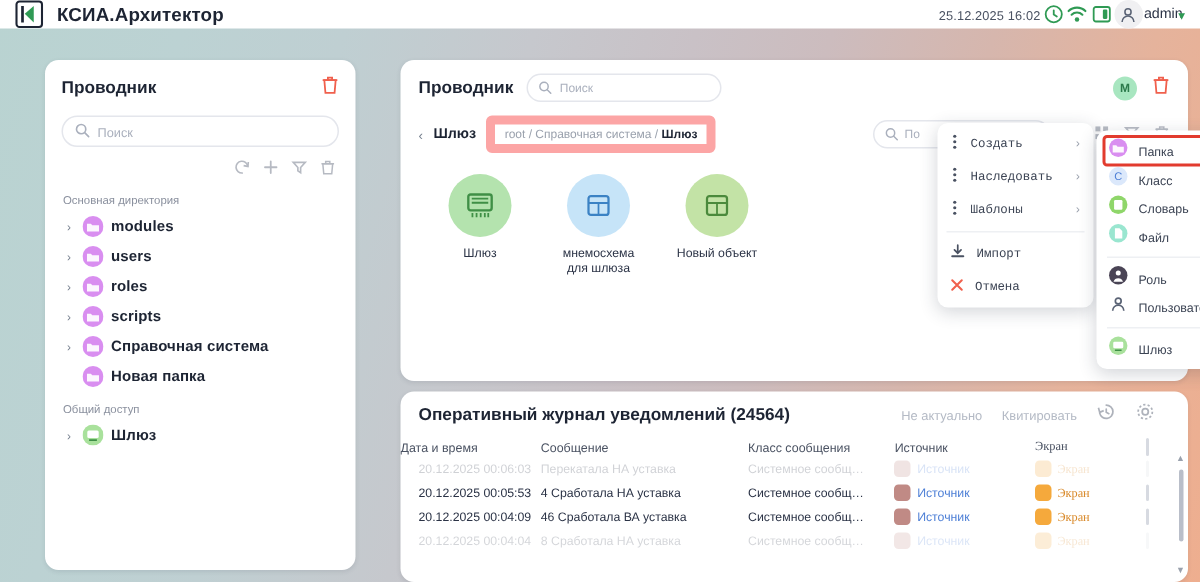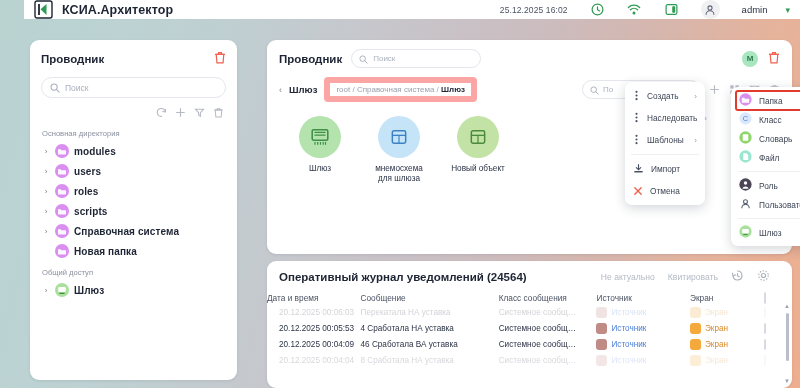--- a/index.html
+++ b/index.html
@@ -12,29 +12,29 @@
     background: linear-gradient(105deg,
         #b9d3d1 0%, #bcd2d3 14%, #bfcfd2 26%, #c6c8cd 40%,
         #c9c1c6 52%, #ccbcbe 62%, #d6b6ad 74%, #e5b39c 86%, #eeae8f 100%);
     position: relative;
   }
 
   
   #topbar {
     height: 19px; background: #ffffff;
     display: flex; align-items: center; padding: 0 10px;
-    position: relative; z-index: 30; margin-left: 24px;
+    position: relative; z-index: 30;
   }
   #logo-wrap { display:flex; align-items:center; gap:9px; }
   .logo-mark {
     width: 19px; height: 19px; position: relative;
     display:flex; align-items:center; justify-content:center;
   }
   .app-title { font-size: 12.5px; font-weight: bold; color: #1d2433; letter-spacing:.1px; }
-  #topbar-right { margin-left:auto; display:flex; align-items:center; gap:22px; }
+  #topbar-right { margin-left:auto; display:flex; align-items:center; gap:1px; }
   .tb-datetime { font-size: 8.5px; color:#4a5262; white-space:nowrap; letter-spacing:.1px;}
   .tb-ico { width:15px; height:15px; display:flex; align-items:center; justify-content:center; cursor:pointer;}
   .avatar-circle {
     width:19px;height:19px;border-radius:50%;background:#f0f0f2;
     display:flex;align-items:center;justify-content:center;
   }
   .tb-user { font-size:9.5px; color:#2b3346; }
   .tb-caret { font-size:9px; color:#2f9a54; margin-left:-4px;}
 
   
@@ -106,23 +106,23 @@
   .crumb-search .ph{font-size:8px;color:#aab0bd;}
   .crumb-ico{cursor:pointer;opacity:.6;}
 
   .tiles { display:flex; gap:17px; margin-top:14px; padding-left:10px;}
   .tile{width:62px;display:flex;flex-direction:column;align-items:center;gap:6px;cursor:pointer;}
   .tile-circle{width:42px;height:42px;border-radius:50%;display:flex;align-items:center;justify-content:center;}
   .tile-lbl{font-size:8.2px;color:#2b3346;text-align:center;line-height:1.25;}
 
   
   #ctxmenu{
-    position:absolute; left:358px; top:42px; width:80px;
+    position:absolute; left:358px; top:42px; width:104px;
     background:#fff;border-radius:7px;box-shadow:0 3px 12px rgba(35,45,65,.20);
-    padding:3px 0; z-index:25;
+    padding:3px 0; z-index:25;font-family:Liberation Mono, monospace;
   }
   .cm-item{height:22px;display:flex;align-items:center;gap:7px;padding:0 8px;cursor:pointer;}
   .cm-lbl{font-size:8.3px;color:#3c4454;}
   .cm-arrow{margin-left:auto;font-size:8px;color:#9aa1ad;}
   .cm-sep{height:1px;background:#eef0f3;margin:3px 6px;}
 
   #submenu{
     position:absolute; left:464px; top:47px; width:104px;
     background:#fff;border-radius:7px;box-shadow:0 3px 12px rgba(35,45,65,.20);
     padding:4px 0; z-index:26;
@@ -146,21 +146,21 @@
   table.log{width:100%;border-collapse:collapse;margin-top:7px;table-layout:fixed;}
   table.log th{
     font-size:8.3px;color:#4a5262;font-weight:normal;text-align:left;
     padding:0 0 1px 0; vertical-align:top;
   }
   table.log td{font-size:8.2px;color:#2b3346;height:16px;vertical-align:middle;}
   .c1{width:88px;padding-left:12px;}
   .c2{width:130px;}
   .c3{width:92px;}
   .c4{width:88px;}
-  .c5{width:70px;}
+  .c5{width:70px;font-family:Liberation Serif, serif;}
   .c6{width:26px;}
   .src-cell,.scr-cell{display:flex;align-items:center;gap:4px;}
   .badge-src{width:11px;height:11px;border-radius:3px;background:#c08a85;
     display:flex;align-items:center;justify-content:center;flex:0 0 11px;}
   .badge-scr{width:11px;height:11px;border-radius:3px;background:#f5a93c;
     display:flex;align-items:center;justify-content:center;flex:0 0 11px;}
   .link-blue{color:#4d7fd6;}
   .link-org{color:#d98a2b;}
   .cb{width:9px;height:9px;border:1px solid #d7dae1;border-radius:2px;}
   tr.fade-top td{opacity:.22;}

